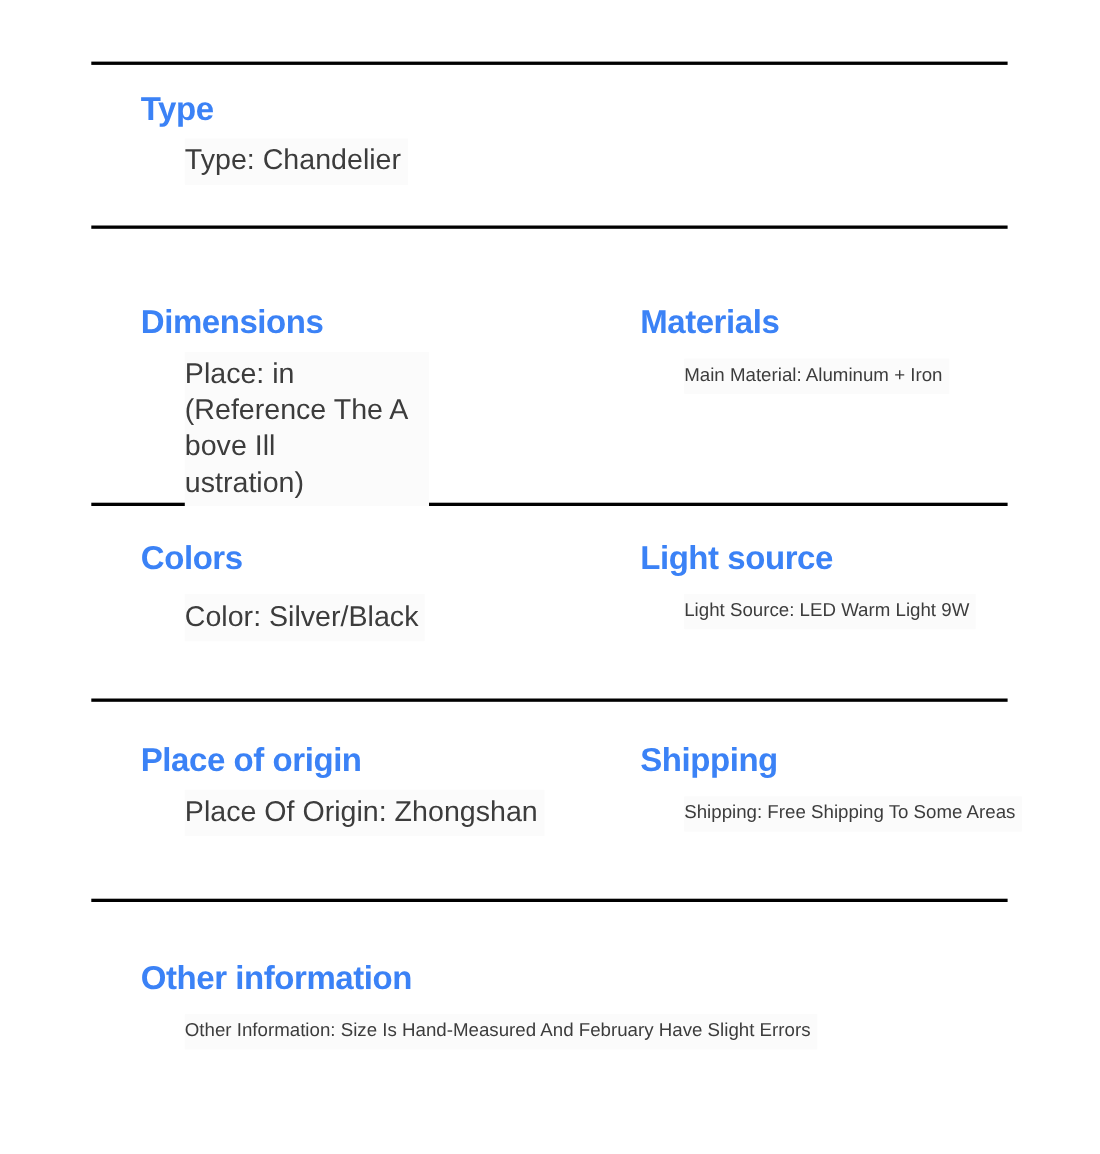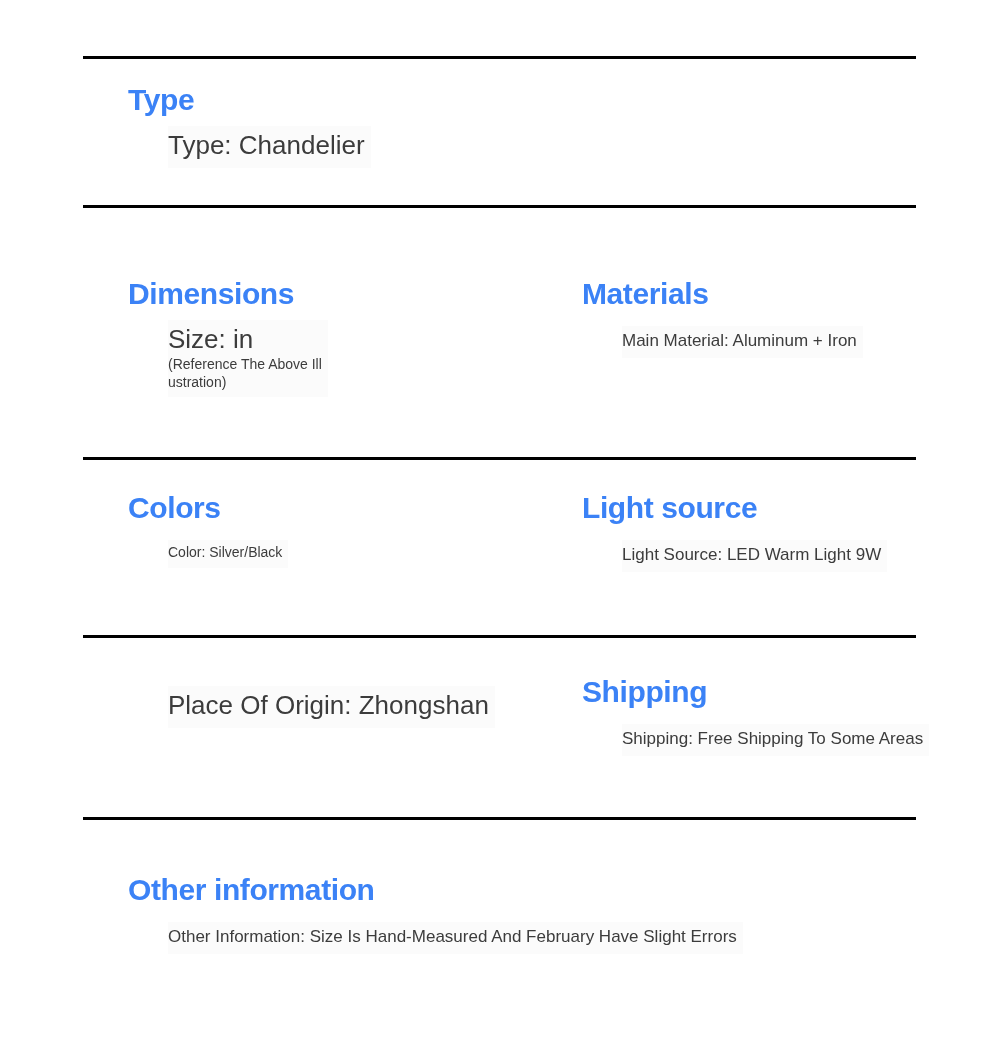--- a/index.html
+++ b/index.html
@@ -87,21 +87,21 @@
   .body-text {
     margin: 0;
     padding: 0;
     color: #3c3c3c;
     font-family: "Liberation Sans", sans-serif;
     font-weight: normal;
   }
 
   
   .t-lg   { font-size: 26px; line-height: 1.22; }
-  .t-md   { font-size: 14px; line-height: 1.26; }
+  .t-md   { font-size: 26px; line-height: 1.26; }
   .t-sm   { font-size: 17px; line-height: 1.3; }
 
   .wrapline {
     display: block;
     max-width: 216px;
     word-break: break-all;
   }
 
   .spacer-lg { margin-top: 16px; }
 </style>
@@ -126,21 +126,21 @@
       </div>
     </div>
   </div>
 
   <div class="section sec-dim-mat">
     <div class="cols">
 
       <div class="col col-left">
         <h2 class="heading">Dimensions</h2>
         <div class="body-block">
-          <p class="body-text t-lg">Size: in</p>
+          <p class="body-text t-lg">Place: in</p>
           <p class="body-text t-md">
               <span class="wrapline">(Reference The Above Ill</span>
               <span class="wrapline">ustration)</span>
             </p>
         </div>
       </div>
 
       <div class="col col-right">
         <h2 class="heading">Materials</h2>
         <div class="body-block spacer-lg">
@@ -168,20 +168,21 @@
         </div>
       </div>
 
     </div>
   </div>
 
   <div class="section sec-origin-ship">
     <div class="cols">
 
       <div class="col col-left">
+        <h2 class="heading">Place of origin</h2>
         <div class="body-block">
           <p class="body-text t-lg">Place Of Origin: Zhongshan</p>
         </div>
       </div>
 
       <div class="col col-right">
         <h2 class="heading">Shipping</h2>
         <div class="body-block spacer-lg">
           <p class="body-text t-sm">Shipping: Free Shipping To Some Areas</p>
         </div>

